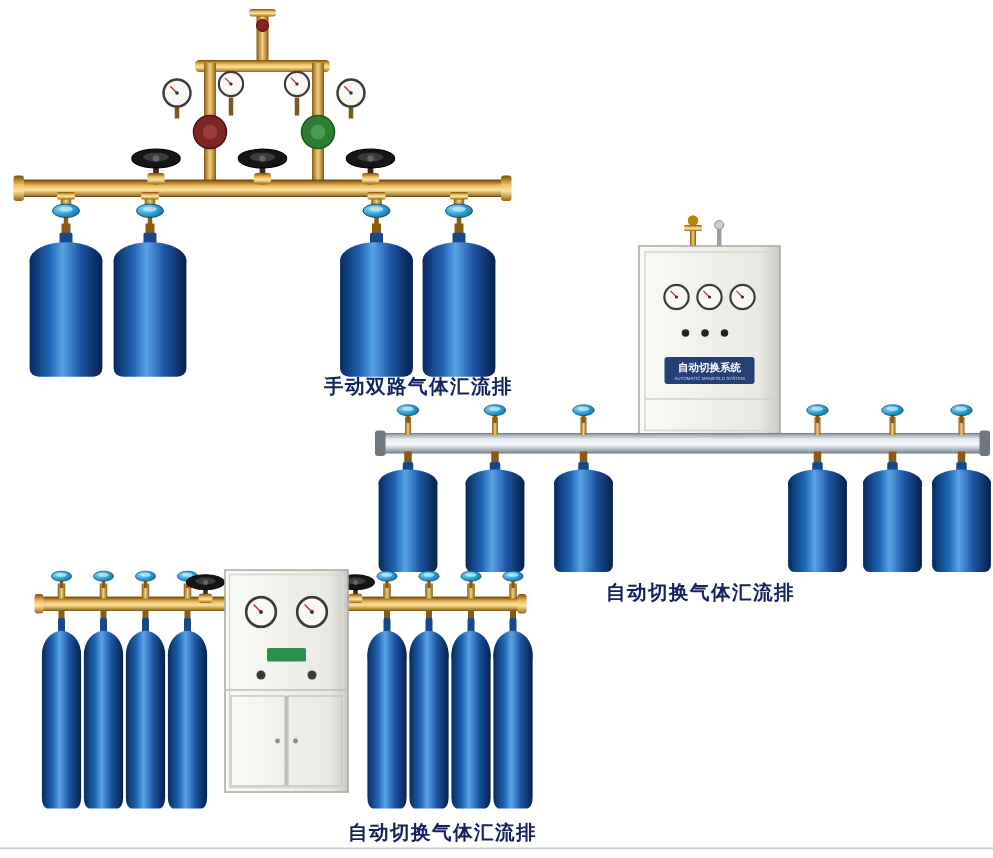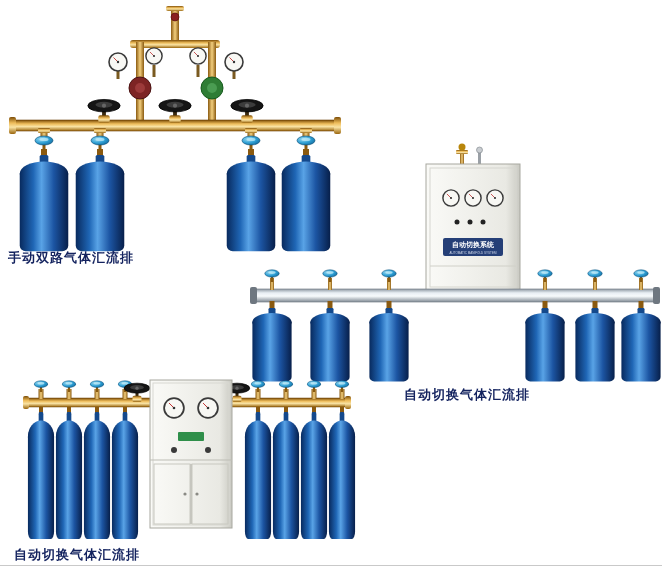--- a/index.html
+++ b/index.html
@@ -1,21 +1,21 @@
 <!DOCTYPE html>
 <html><head>
 <meta charset="utf-8">
 <style>
   html,body{margin:0;padding:0;background:#fff;}
   .page{position:relative;width:662px;height:572px;background:#ffffff;overflow:hidden;
         font-family:"Liberation Sans", sans-serif;}
   .fig-svg{position:absolute;}
   .caption{position:absolute;font-size:13px;font-weight:bold;color:#14235f;
            letter-spacing:1px;white-space:nowrap;}
-  .caption.centered{text-align:left;}
+  .caption.centered{text-align:right;}
   .footer-rule{position:absolute;left:0;top:565px;width:662px;height:1px;background:#c9c9c9;}
 </style>
 </head>
 <body>
 
 <div class="page">
 
   <svg width="0" height="0" style="position:absolute" aria-hidden="true">
     <defs>
       <linearGradient id="cylGrad" x1="0" y1="0" x2="1" y2="0">

